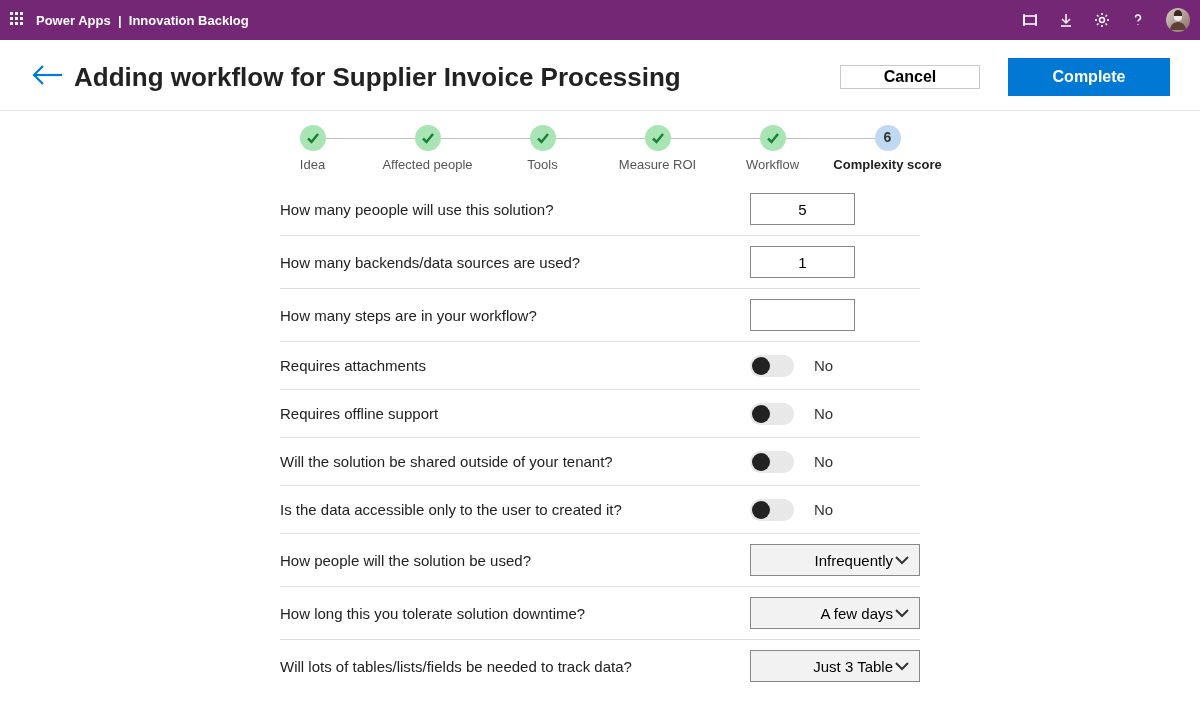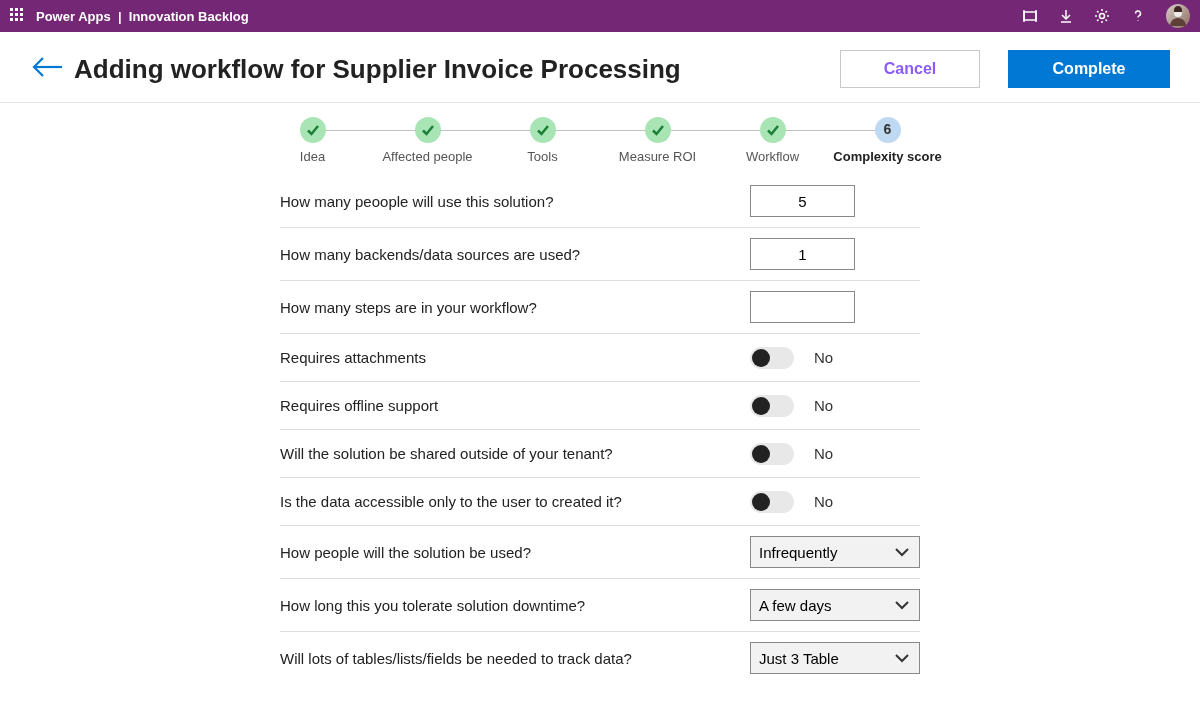--- a/index.html
+++ b/index.html
@@ -1,34 +1,34 @@
 <!DOCTYPE html>
 <html><head>
   <meta charset="utf-8">
   <style>
     * { margin: 0; padding: 0; box-sizing: border-box; font-family: "Segoe UI", Arial, sans-serif; }
     body { background: #fff; width:1200px; height:711px; overflow:hidden; }
 
     
-    .appbar { background:#742774; height:32px; display:flex; align-items:center; color:#fff; font-size:13px; padding:0 10px; justify-content:space-between;}
+    .appbar { background:#742774; height:40px; display:flex; align-items:center; color:#fff; font-size:13px; padding:0 10px; justify-content:space-between;}
     .appbar-left { display:flex; align-items:center; gap:10px; }
     .waffle { width:16px; height:16px; display:grid; grid-template-columns:repeat(3,3px); grid-template-rows:repeat(3,3px); gap:2px; }
     .waffle span { background:#fff; width:3px; height:3px; }
     .appbar-title { font-weight:600; }
     .appbar-right { display:flex; align-items:center; gap:20px; }
     .appbar-icon { width:16px; height:16px; display:flex; align-items:center; justify-content:center; cursor:pointer; }
     .appbar-icon svg { stroke:#fff; fill:none; stroke-width:1.5; }
     .avatar { width:24px; height:24px; border-radius:50%; background:linear-gradient(135deg,#d7ccc8,#8d6e63); display:flex; align-items:center; justify-content:center; overflow:hidden;}
     .avatar svg { width:24px; height:24px;}
 
     
     .pagehead { display:flex; align-items:center; padding:18px 30px 14px 30px; gap:10px; border-bottom:1px solid #e5e5e5; }
     .back-arrow svg { width:34px; height:26px; stroke:#0078d4; stroke-width:2.2; fill:none; }
     .pagetitle { font-size:26px; font-weight:700; color:#222; flex:1; }
-    .btn-cancel { background:#fff; border:1px solid #c8c8c8; color:#8b5cf6; font-size:16px; font-weight:600; width:140px; height:38px; cursor:pointer;}
+    .btn-cancel { background:#fff; border:1px solid #c8c8c8; color:#000000; font-size:16px; font-weight:600; width:140px; height:24px; cursor:pointer;}
     .btn-complete { background:#0078d4; border:none; color:#fff; font-size:16px; font-weight:600; width:162px; height:38px; cursor:pointer; margin-left:18px;}
 
     
     .stepper { display:flex; justify-content:center; align-items:flex-start; gap:0; margin:14px auto 10px; padding:0 20px; }
     .step { width:115px; display:flex; flex-direction:column; align-items:center; font-size:13px; color:#555; position:relative; line-height:1.25;}
     .step-circle { width:26px; height:26px; border-radius:50%; background:#a9e5b4; display:flex; align-items:center; justify-content:center; margin-bottom:6px; position:relative; z-index:2;}
     .step-circle svg { width:16px; height:16px; stroke:#1a7f37; stroke-width:2.5; fill:none; }
     .step-circle.active { background:#bfd9f2; color:#333; font-weight:600; font-size:14px;}
     .step-line { position:absolute; top:13px; left:50%; width:115px; height:1px; background:#c0c0c0; z-index:1;}
     .step:last-child .step-line { display:none; }
@@ -36,21 +36,21 @@
 
     
     .form { width:640px; margin:0 auto; }
     .row { display:flex; align-items:center; border-bottom:1px solid #ddd; padding:10px 0; gap:10px; min-height:48px;}
     .row-label { font-size:15px; color:#222; flex:0 0 460px; }
     .num-input { width:105px; height:32px; border:1px solid #888; text-align:center; font-size:15px; background:#fff; }
     .toggle-cell { display:flex; align-items:center; gap:20px; }
     .toggle { width:44px; height:22px; border-radius:11px; background:#e8e8e8; position:relative; cursor:pointer;}
     .toggle-knob { position:absolute; left:2px; top:2px; width:18px; height:18px; border-radius:50%; background:#222;}
     .toggle-label { font-size:15px; color:#333; }
-    .select { width:180px; height:32px; border:1px solid #888; background:#f2f2f2; font-size:15px; padding:0 8px; display:flex; align-items:center; justify-content:space-between; cursor:pointer;}
+    .select { width:180px; height:32px; border:1px solid #888; background:#f2f2f2; font-size:15px; padding:0 8px; display:flex; align-items:center; justify-content:flex-end; cursor:pointer;}
     .select svg { width:18px; height:14px; stroke:#333; stroke-width:2; fill:none;}
   </style>
 </head>
 <body>
 
 <div class="appbar">
   <div class="appbar-left">
     <div class="waffle">
       <span></span>
         <span></span>

